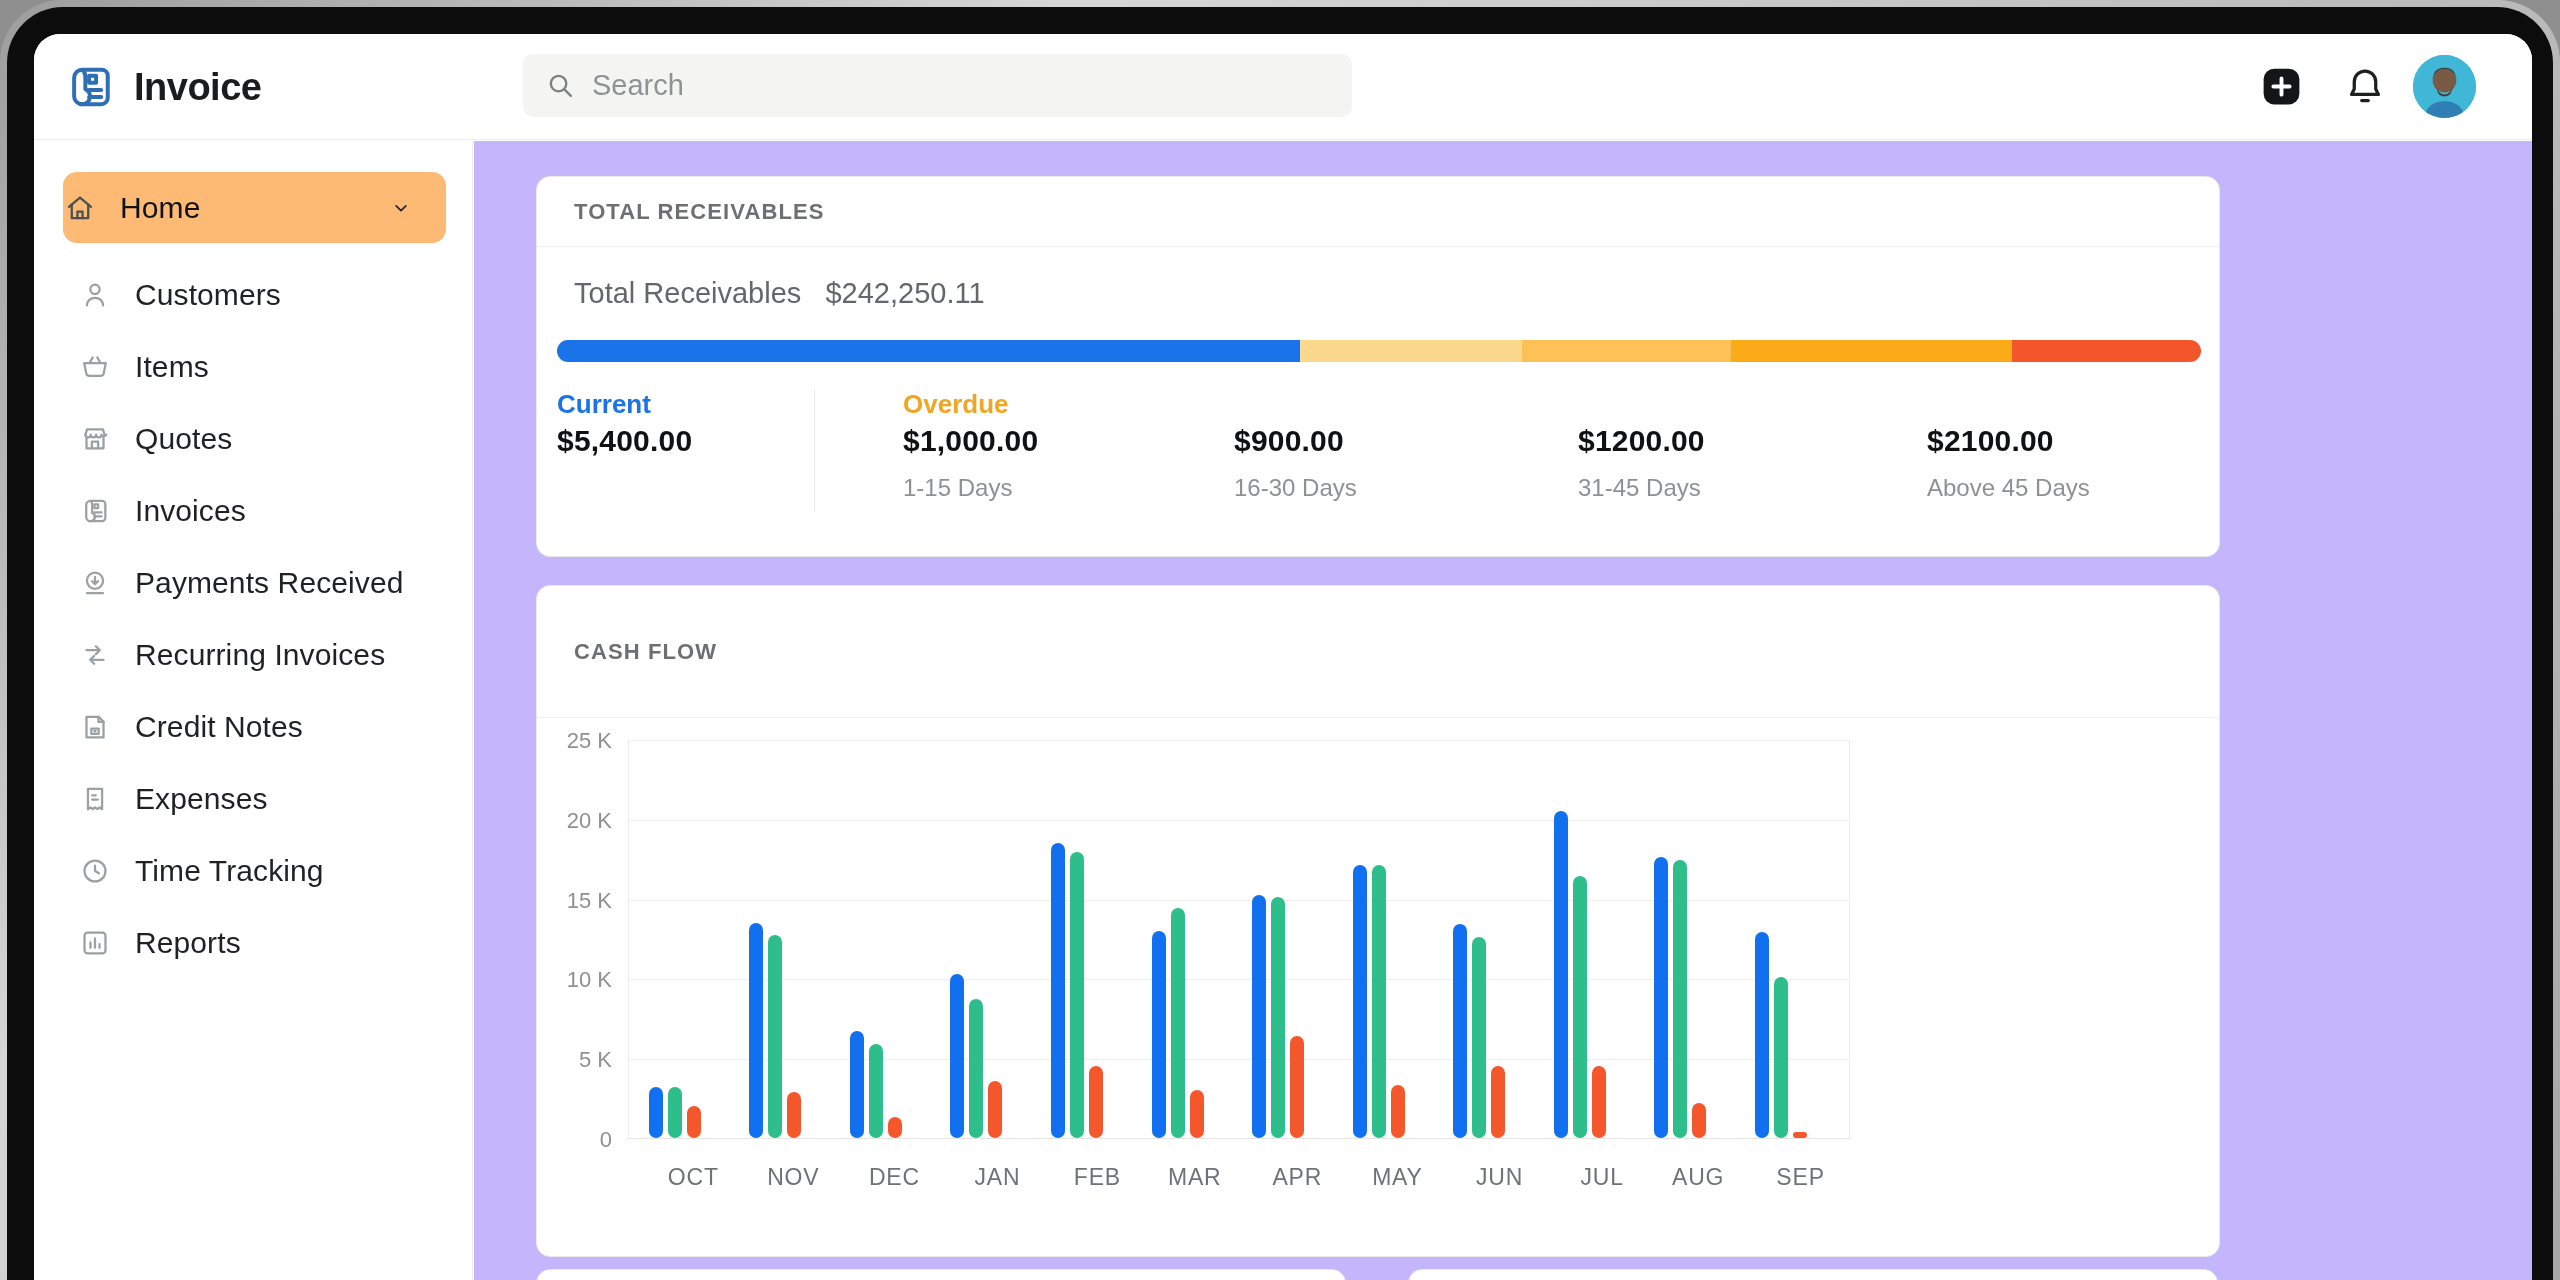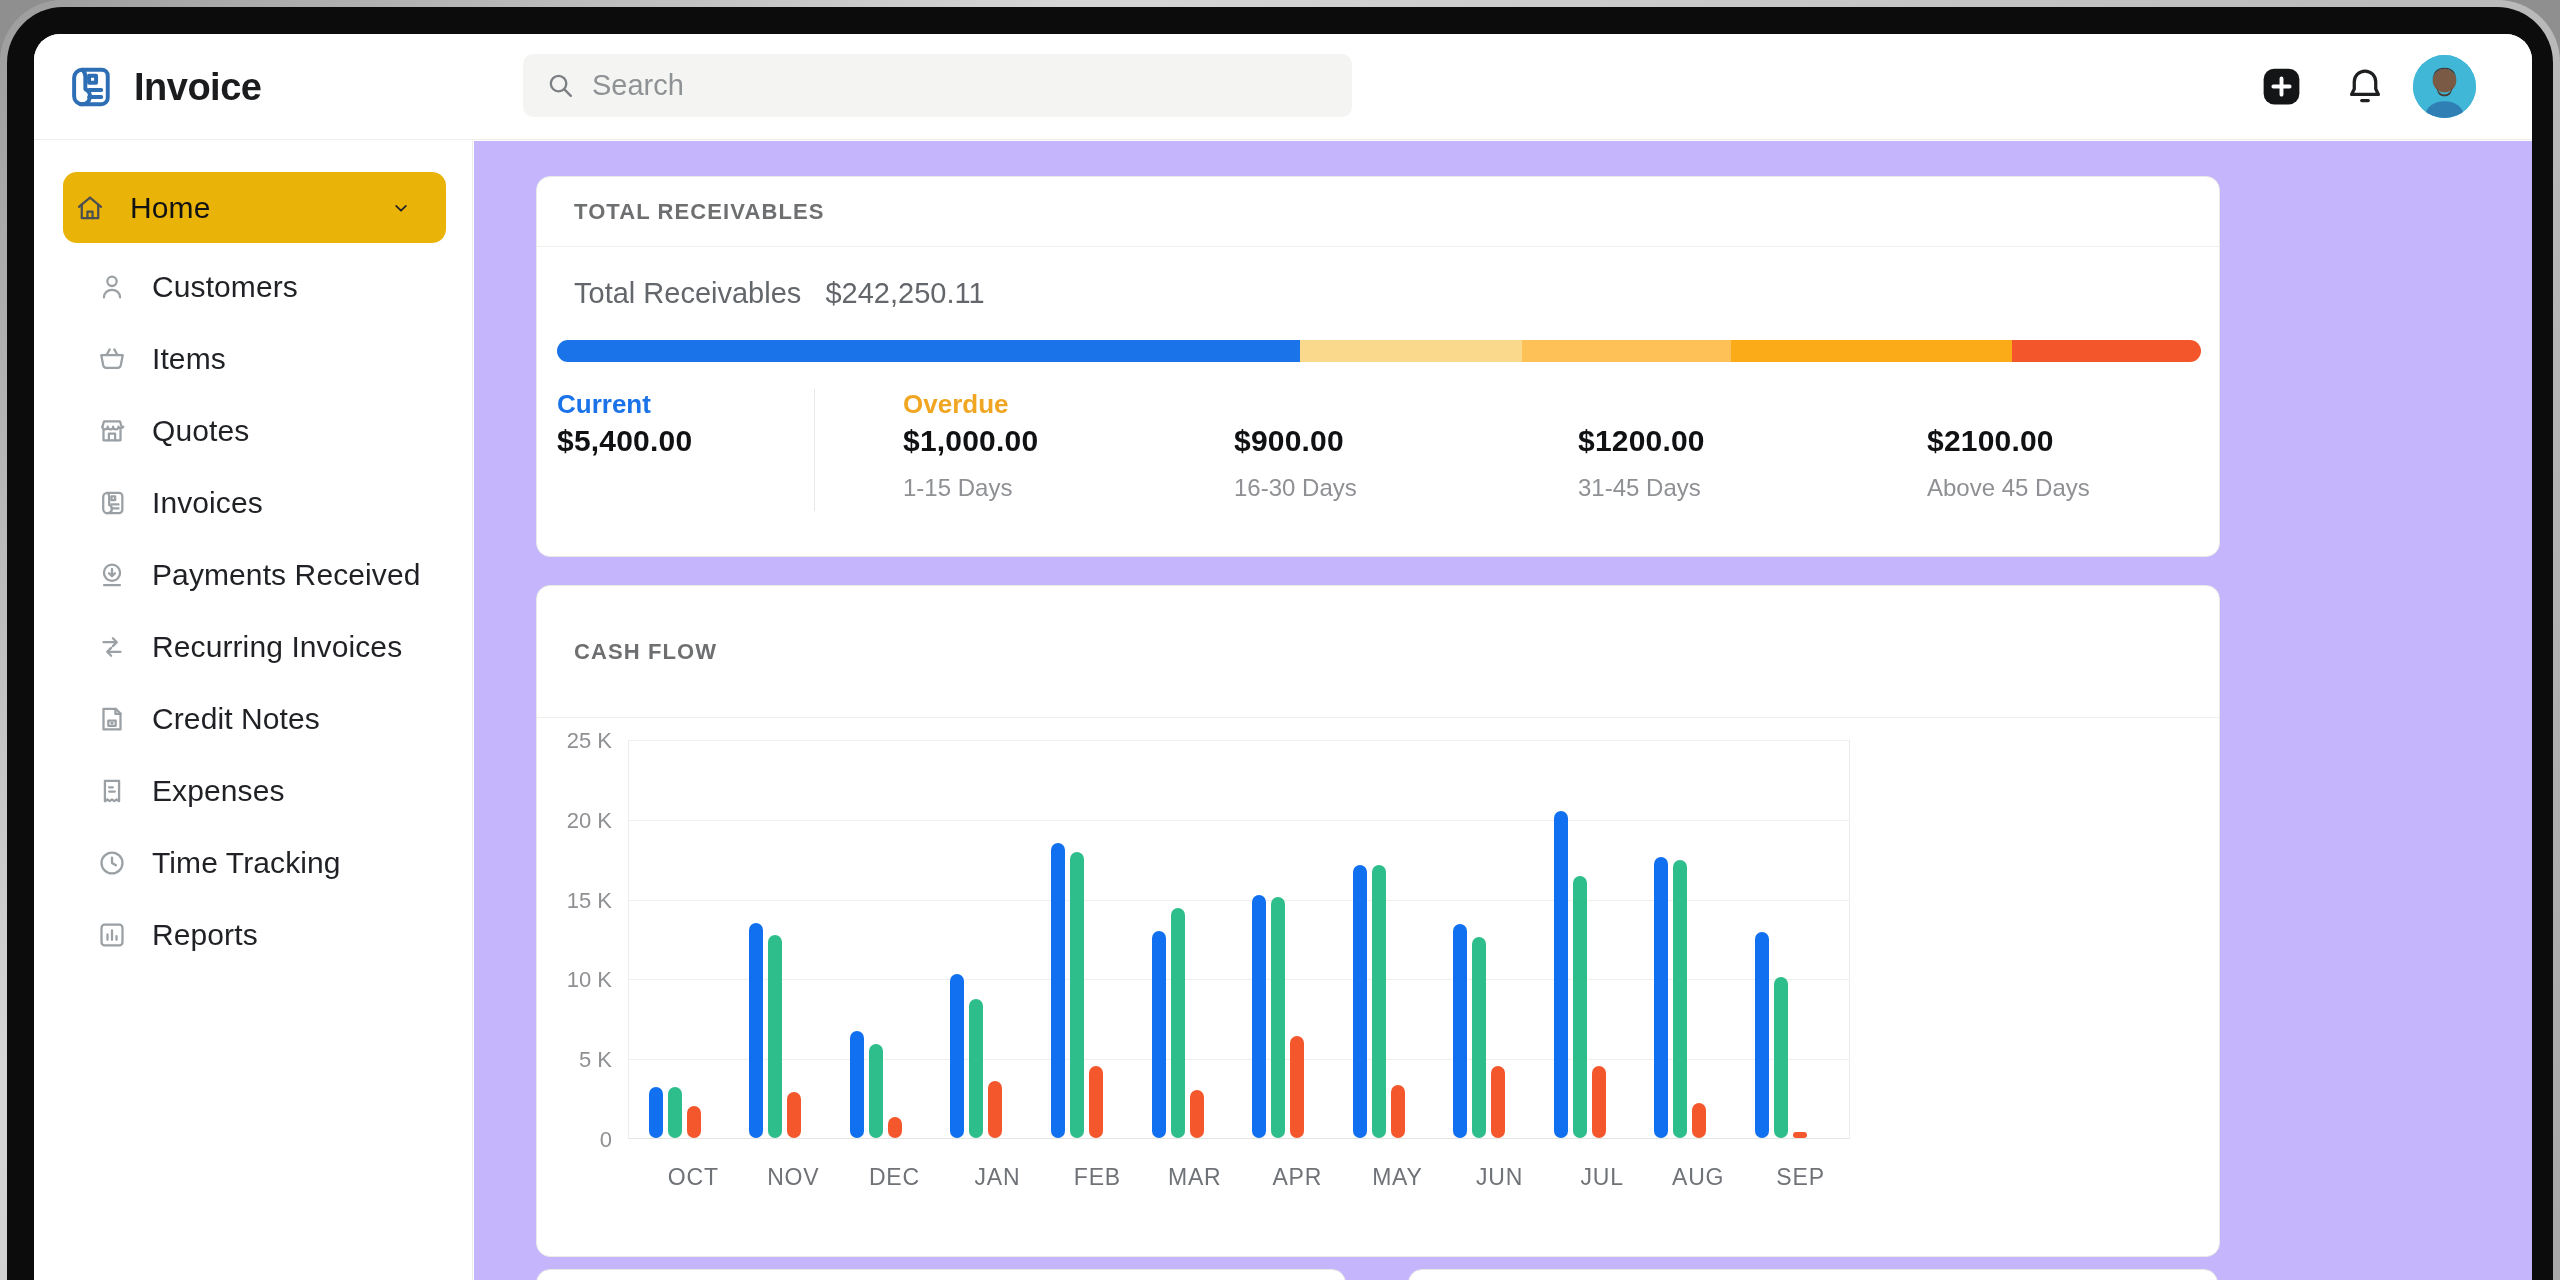--- a/index.html
+++ b/index.html
@@ -27,25 +27,25 @@
   .plus-btn { position:absolute; left:2228px; top:33px; width:39px; height:39px; cursor:pointer; }
   .bell-btn { position:absolute; left:2308px; top:29px; width:46px; height:46px; cursor:pointer; }
   .bell-btn svg { width:46px; height:46px; color:#1e1f21; }
   .avatar { position:absolute; left:2379px; top:21px; width:63px; height:63px; border-radius:50%;
     overflow:hidden; background:#41b7d8; cursor:pointer; }
 
   
   .sidebar { position:absolute; left:0; top:107px; bottom:0; width:439px;
     border-right:1px solid #ededeb; padding-top:31px; background:#fff; z-index:4; }
   .nav-item { position:relative; height:72px; display:flex; align-items:center;
-    padding-left:61px; cursor:pointer; }
+    padding-left:44px; cursor:pointer; }
   .nav-item .nicon { width:34px; height:34px; color:#9aa0a4; flex:0 0 auto; }
   .nav-item .nlabel { margin-left:23px; font-size:30px; color:#1f2125; letter-spacing:0.1px; }
-  .nav-item.active { background:#eab308; border-radius:14px; margin:0 26px 8px 29px;
-    padding-left:10px; height:71px; }
+  .nav-item.active { background:#fdba74; border-radius:14px; margin:0 26px 16px 29px;
+    padding-left:0; height:71px; }
   .nav-item.active .nicon { color:#4c4f52; }
   .nav-item.active .nlabel { font-weight:500; color:#111214; }
   .nav-item .chev { position:absolute; right:32px; width:26px; height:26px; color:#232426; }
 
   
   .main { position:absolute; left:440px; top:107px; right:0; bottom:0; background:#c4b5fd; }
   .card { position:absolute; background:#fff; border:1px solid #e9e9e6; border-radius:14px; }
   .card-header { display:flex; align-items:center; padding-left:37px;
     border-bottom:1px solid #efefec; color:#6e6f71; font-size:22px; font-weight:600;
     letter-spacing:1.1px; }

